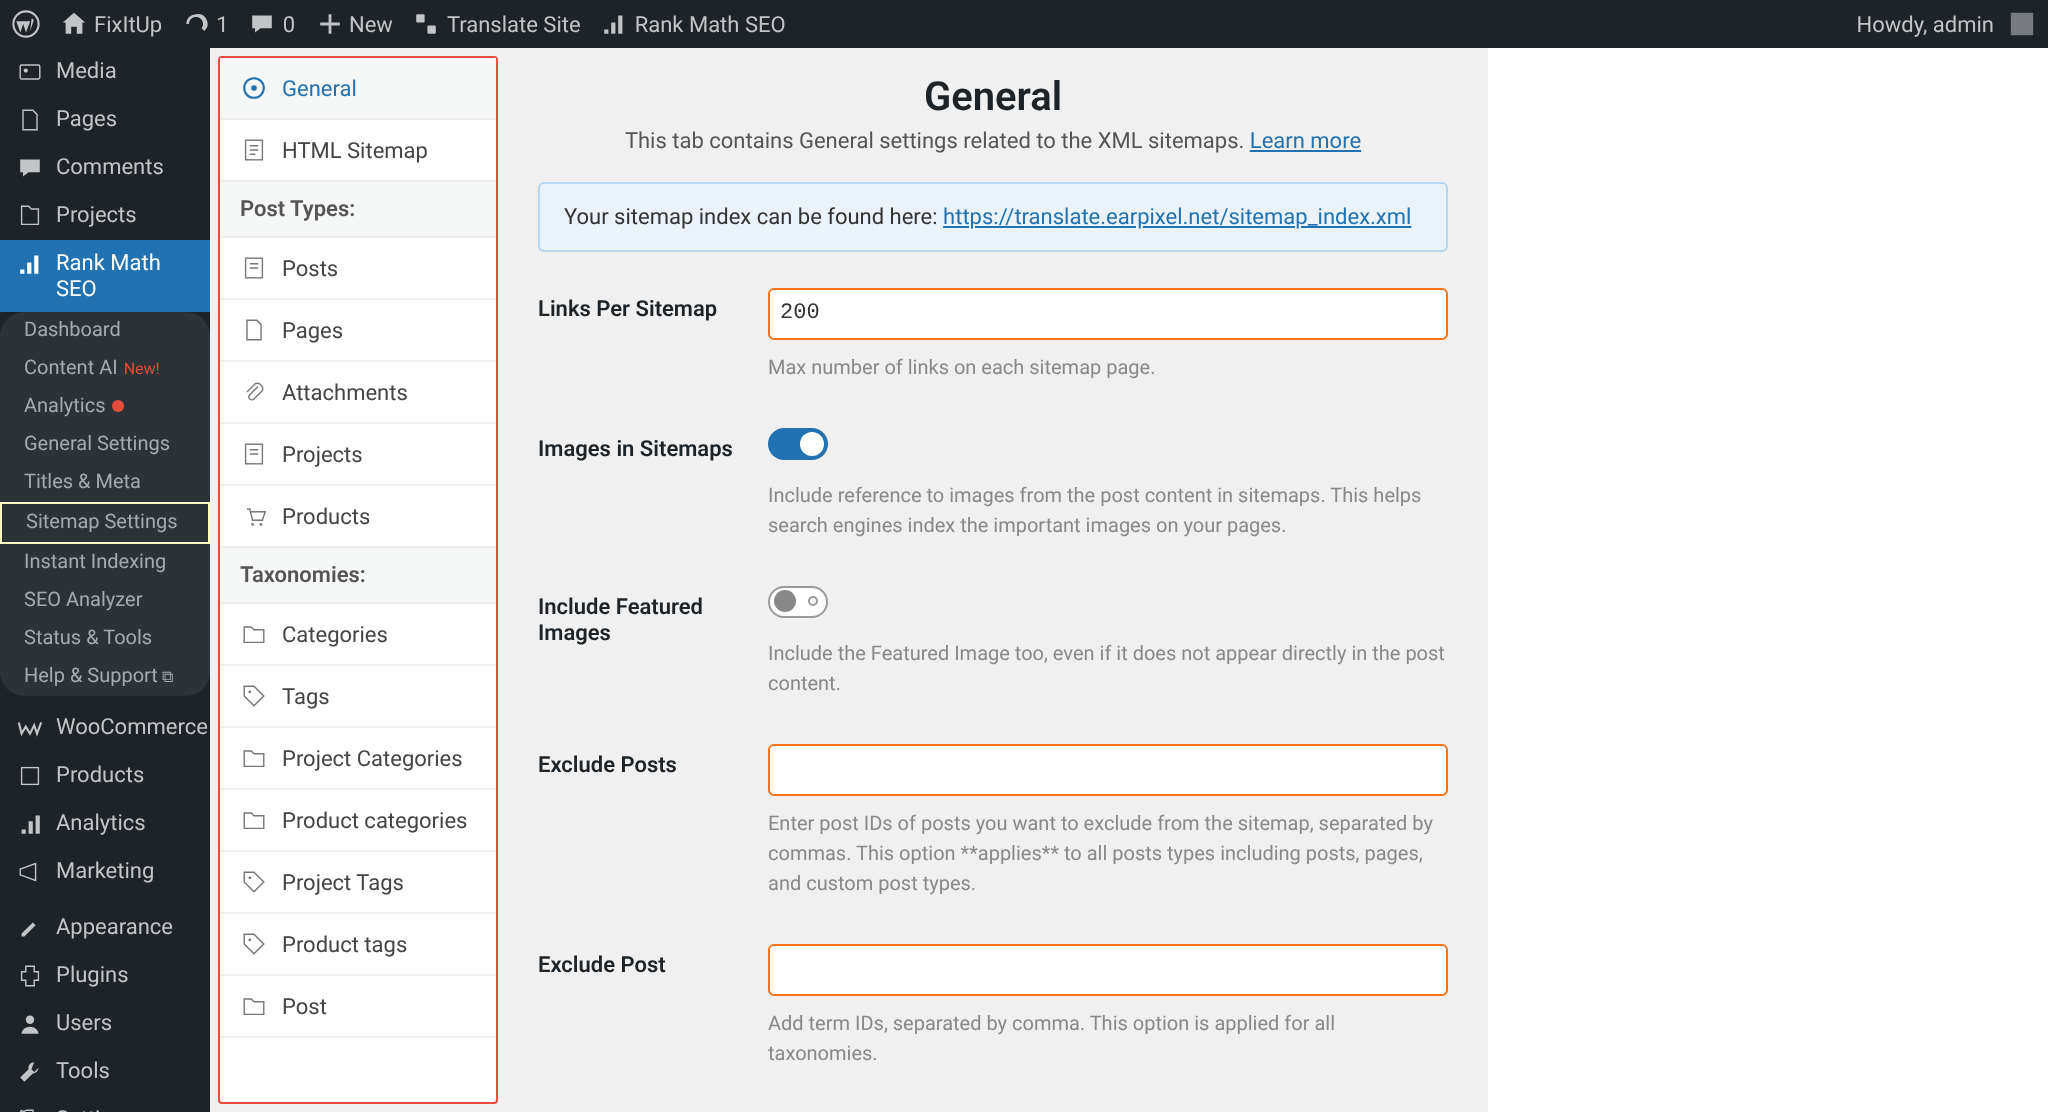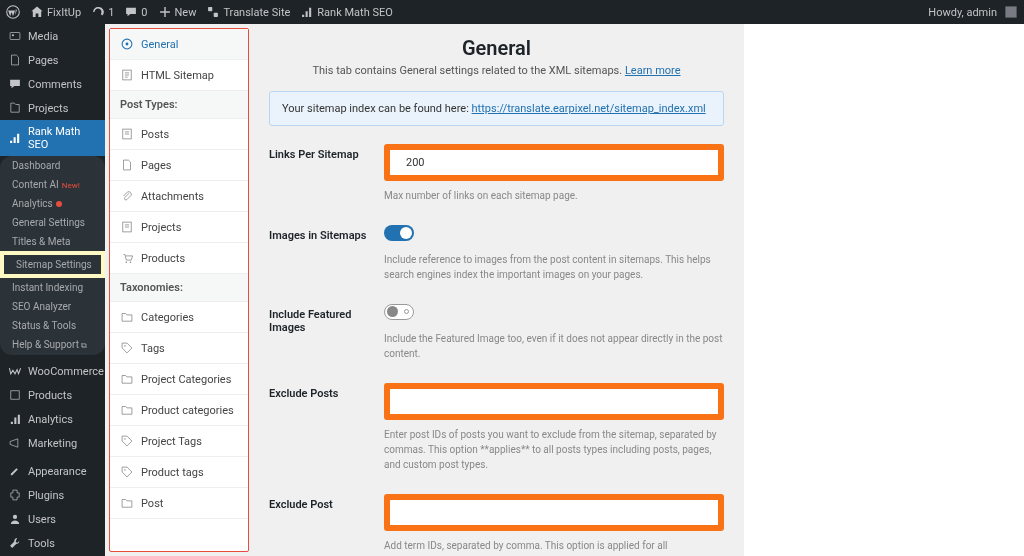--- a/index.html
+++ b/index.html
@@ -9,26 +9,26 @@
 .adminbar { background: #1d2327; color: #c3c4c7; height: 24px; display: flex; align-items: center; font-size: 11px; padding: 4px 6px; justify-content: space-between; }
 .adminbar-left, .adminbar-right { display: flex; align-items: center; gap: 10px; }
 .adminbar-item { display: flex; align-items: center; gap: 3px; cursor: pointer; }
 .adminbar .ic { width: 14px; height: 14px; display: inline-block; }
 
 .main-wrap { display: flex; flex: 1; overflow: hidden; }
 
 
 .wp-sidebar { width: 105px; background: #1d2327; color: #c3c4c7; font-size: 11px; overflow-y: auto; }
 .wp-sidebar::-webkit-scrollbar { width: 0; }
-.wp-menu-item { display: flex; align-items: center; gap: 6px; padding: 5px 8px; cursor: pointer; }
+.wp-menu-item { display: flex; gap: 6px; padding: 5px 8px; cursor: pointer; }
 .wp-menu-item.current { background: #2271b1; color: #fff; }
 .wp-menu-item .ic { width: 14px; height: 14px; flex-shrink: 0; }
 .wp-submenu { background: #2c3338; font-size: 10px; border-radius: 12px; }
 .wp-submenu-item { padding: 4px 8px 4px 12px; cursor: pointer; color: #a7aaad; }
-.wp-submenu-item.highlighted { border: 4px solid #fef9c3; }
+.wp-submenu-item.highlighted { border: 1px solid #fef9c3; }
 .wp-submenu-item .new-badge { color: #e74c3c; font-size: 8px; margin-left: 3px; }
 .wp-submenu-item .dot { width: 6px; height: 6px; background: #e74c3c; border-radius: 50%; display: inline-block; margin-left: 3px; vertical-align: middle; }
 .wp-submenu-item .ext { font-size: 8px; margin-left: 2px; }
 .wp-menu-sep { height: 4px; }
 
 
 .tabs-panel { width: 140px; background: #fff; border: 1px solid #e74c3c; font-size: 11px; margin: 4px 0 4px 4px; border-radius: 2px; }
 .tab-item { display: flex; align-items: center; gap: 7px; padding: 8px 10px; border-bottom: 1px solid #eee; cursor: pointer; color: #444; }
 .tab-item.active { color: #2271b1; background: #f6f7f7; }
 .tab-section-header { padding: 7px 10px; font-weight: 600; color: #555; background: #f6f7f7; border-bottom: 1px solid #eee; }
@@ -40,21 +40,21 @@
 .content-title { font-size: 20px; font-weight: 600; color: #1d2327; margin-bottom: 4px; }
 .content-subtitle { font-size: 11px; color: #555; }
 .content-subtitle a { color: #2271b1; text-decoration: underline; }
 
 .notice { background: #eaf3fb; border: 1px solid #b8d6ef; padding: 10px 12px; font-size: 11px; color: #333; border-radius: 3px; margin-bottom: 18px; }
 .notice a { color: #2271b1; text-decoration: underline; }
 
 .field-row { display: flex; margin-bottom: 22px; }
 .field-label { width: 115px; font-size: 11px; font-weight: 600; color: #1d2327; padding-top: 4px; }
 .field-body { flex: 1; max-width: 360px; }
-.field-input { width: 100%; padding: 6px 16px; border: 6px solid #f97316; border-radius: 3px; font-size: 11px; color: #333; }
+.field-input { width: 100%; padding: 6px 5px; border: 1px solid #f97316; border-radius: 3px; font-size: 11px; color: #333; font-family: Liberation Mono, monospace; }
 .field-help { font-size: 10px; color: #888; margin-top: 7px; line-height: 1.5; }
 
 .toggle { width: 30px; height: 16px; border-radius: 10px; position: relative; cursor: pointer; display: inline-block; }
 .toggle.on { background: #2271b1; }
 .toggle.off { background: #fff; border: 1px solid #999; }
 .toggle .knob { width: 12px; height: 12px; background: #fff; border-radius: 50%; position: absolute; top: 2px; }
 .toggle.on .knob { right: 2px; }
 .toggle.off .knob { left: 2px; background: #888; top: 1px; width: 11px; height: 11px; }
 .toggle.off .circ2 { width: 5px; height: 5px; border: 1px solid #999; border-radius: 50%; position: absolute; right: 4px; top: 4px; }
 

